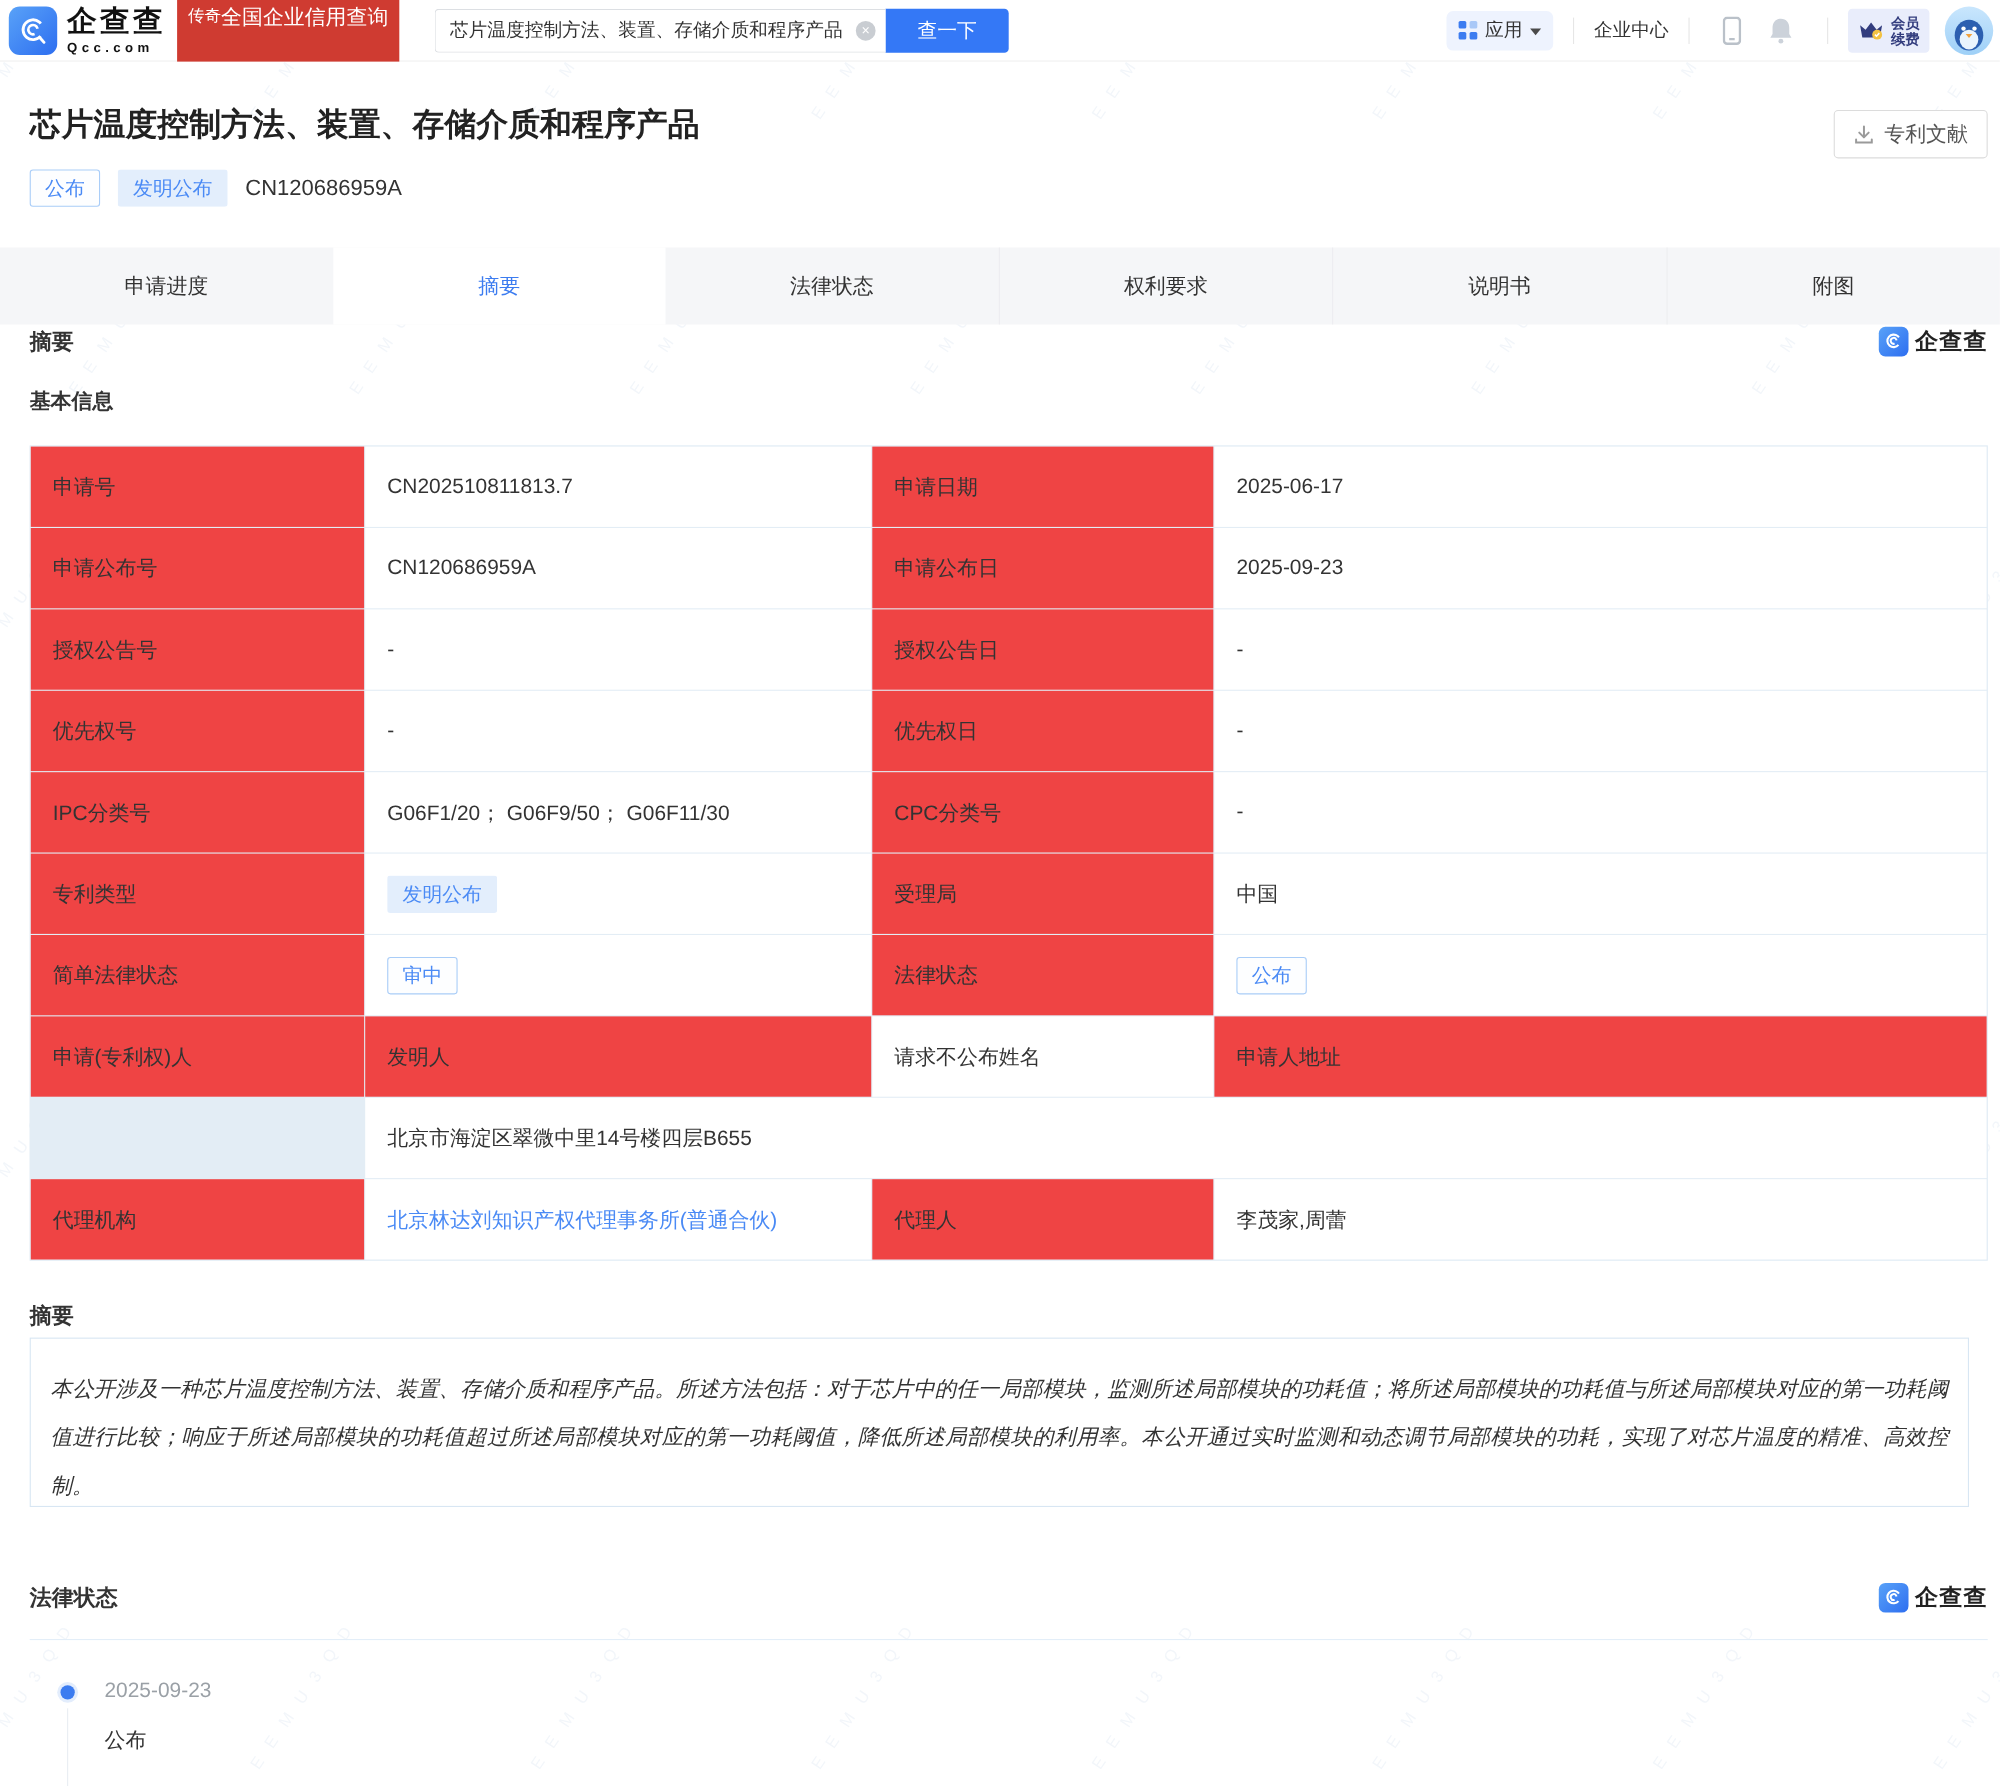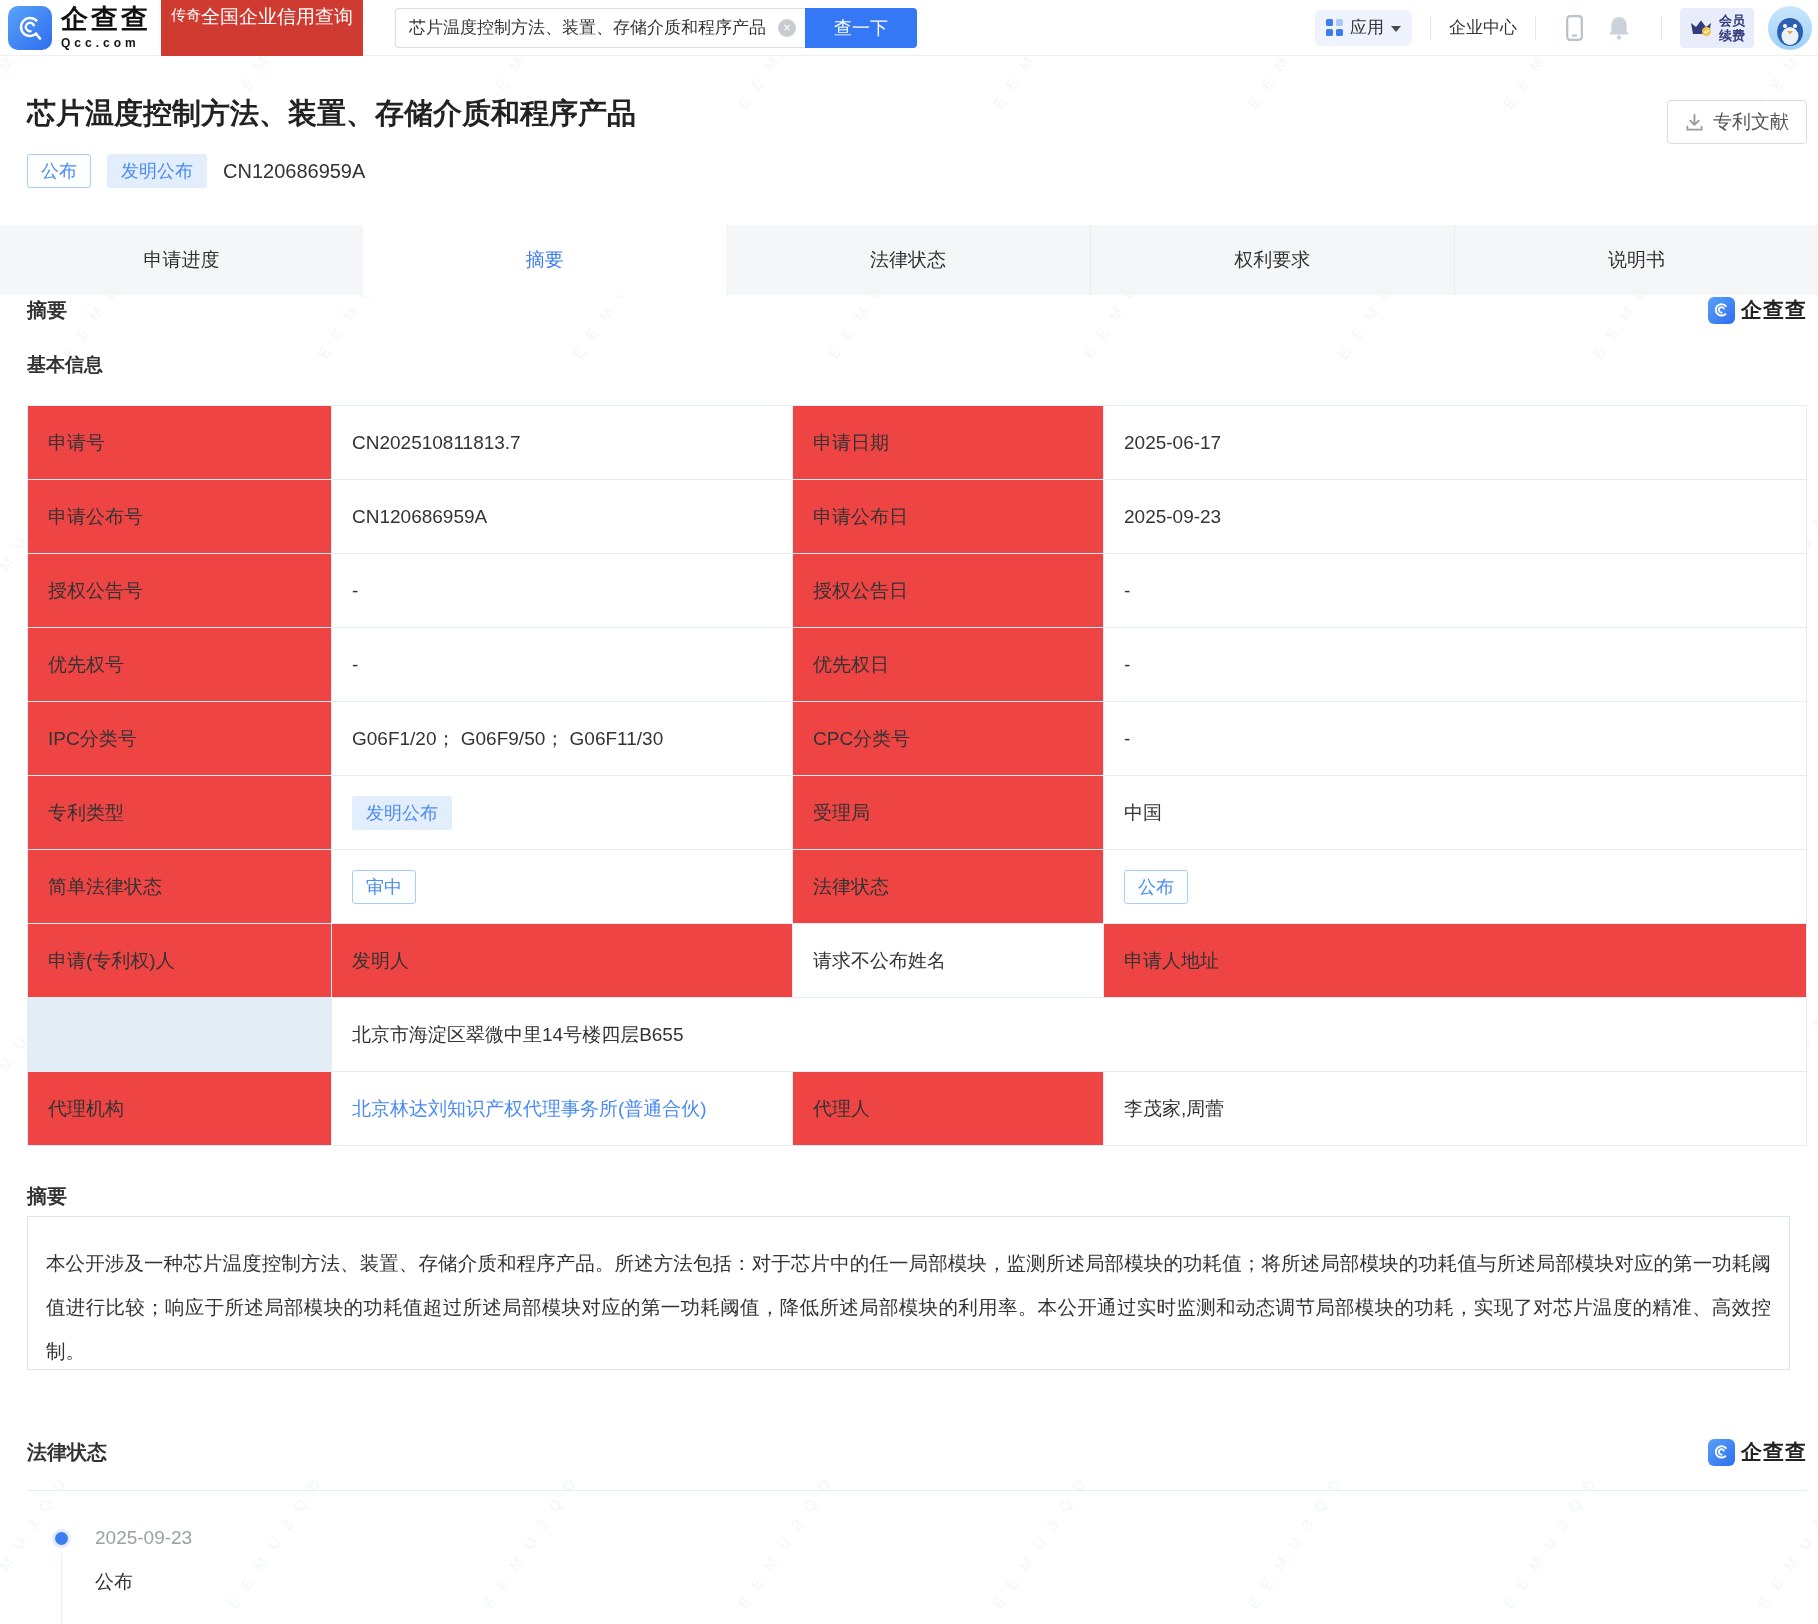--- a/index.html
+++ b/index.html
@@ -82,21 +82,21 @@
     display:grid; grid-template-columns:303px 460px 310px 1fr; grid-auto-rows:73px;
     background:#e3edf5; gap:1px; border:1px solid #e3edf5; }
   .cell { background:#fff; display:flex; align-items:center; padding:0 20px; font-size:19px; color:#333; }
   .cell.label { background:#ef4444; }
   .cell .link { color:#4a8af5; cursor:pointer; }
   .cell .badge { font-size:18px; }
 
   
   .abstract-box { position:absolute; left:27px; right:28px; top:1216px; height:154px;
     border:1px solid #d8e6f3; background:#fff; padding:24px 18px 0 18px;
-    font-size:19.5px; line-height:44px; color:#333; text-align:justify; }
+    font-size:19.5px; line-height:44px; color:#333; text-align:justify;font-style:italic; }
 
   
   .legal-box { position:absolute; left:27px; right:11px; top:1490px; bottom:0; border-top:1px solid #e3eef8; }
   .tl-dot { position:absolute; left:28px; top:41px; width:13px; height:13px; border-radius:50%;
     background:#3c7cf0; box-shadow:0 0 0 3px #e3edfc; }
   .tl-line { position:absolute; left:34px; top:62px; bottom:0; width:1px; background:#e8edf2; }
   .tl-date { position:absolute; left:68px; top:36px; font-size:19px; color:#9aa0a6; }
   .tl-status { position:absolute; left:68px; top:78px; font-size:19px; color:#333; }
 </style>
 </head>
@@ -248,20 +248,21 @@
     </svg>
     <span>专利文献</span>
   </button>
 
   <div class="tab-bar">
       <div class="tab">申请进度</div>
       <div class="tab active">摘要</div>
       <div class="tab">法律状态</div>
       <div class="tab">权利要求</div>
       <div class="tab">说明书</div>
+      <div class="tab">附图</div>
     </div>
 
   <div class="section-head" style="top:296px;">
     <span class="section-title">摘要</span>
     <span class="qcc-mark">
       <span class="logo-icon sm">
         <svg width="19" height="19" viewBox="0 0 30 30" fill="none">
           <circle cx="15" cy="14" r="9" stroke="#fff" stroke-width="3" stroke-dasharray="44 13" transform="rotate(40 15 14)"></circle>
           <circle cx="15" cy="14" r="4.2" stroke="#fff" stroke-width="2.8" stroke-dasharray="20 7" transform="rotate(70 15 14)"></circle>
         </svg>

